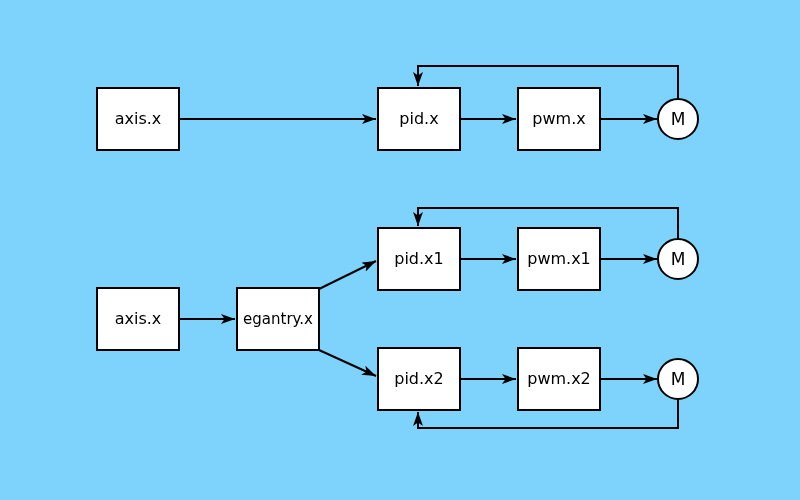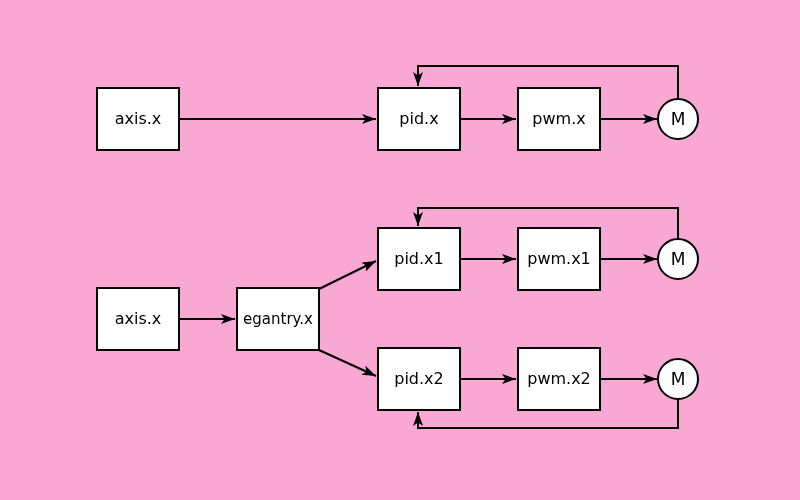--- a/index.html
+++ b/index.html
@@ -4,21 +4,21 @@
 <style>
   html, body {
     margin: 0;
     padding: 0;
     background: #ffffff;
   }
   .canvas {
     position: relative;
     width: 800px;
     height: 500px;
-    background: #f9a8d4;
+    background: #7dd3fc;
     overflow: hidden;
   }
   svg { display: block; }
   text {
     font-family: "DejaVu Sans", "Liberation Sans", sans-serif;
     fill: #000000;
   }
   .node-label { font-size: 16px; }
   .node-label-small { font-size: 15px; }
   .motor-label { font-size: 17px; }

